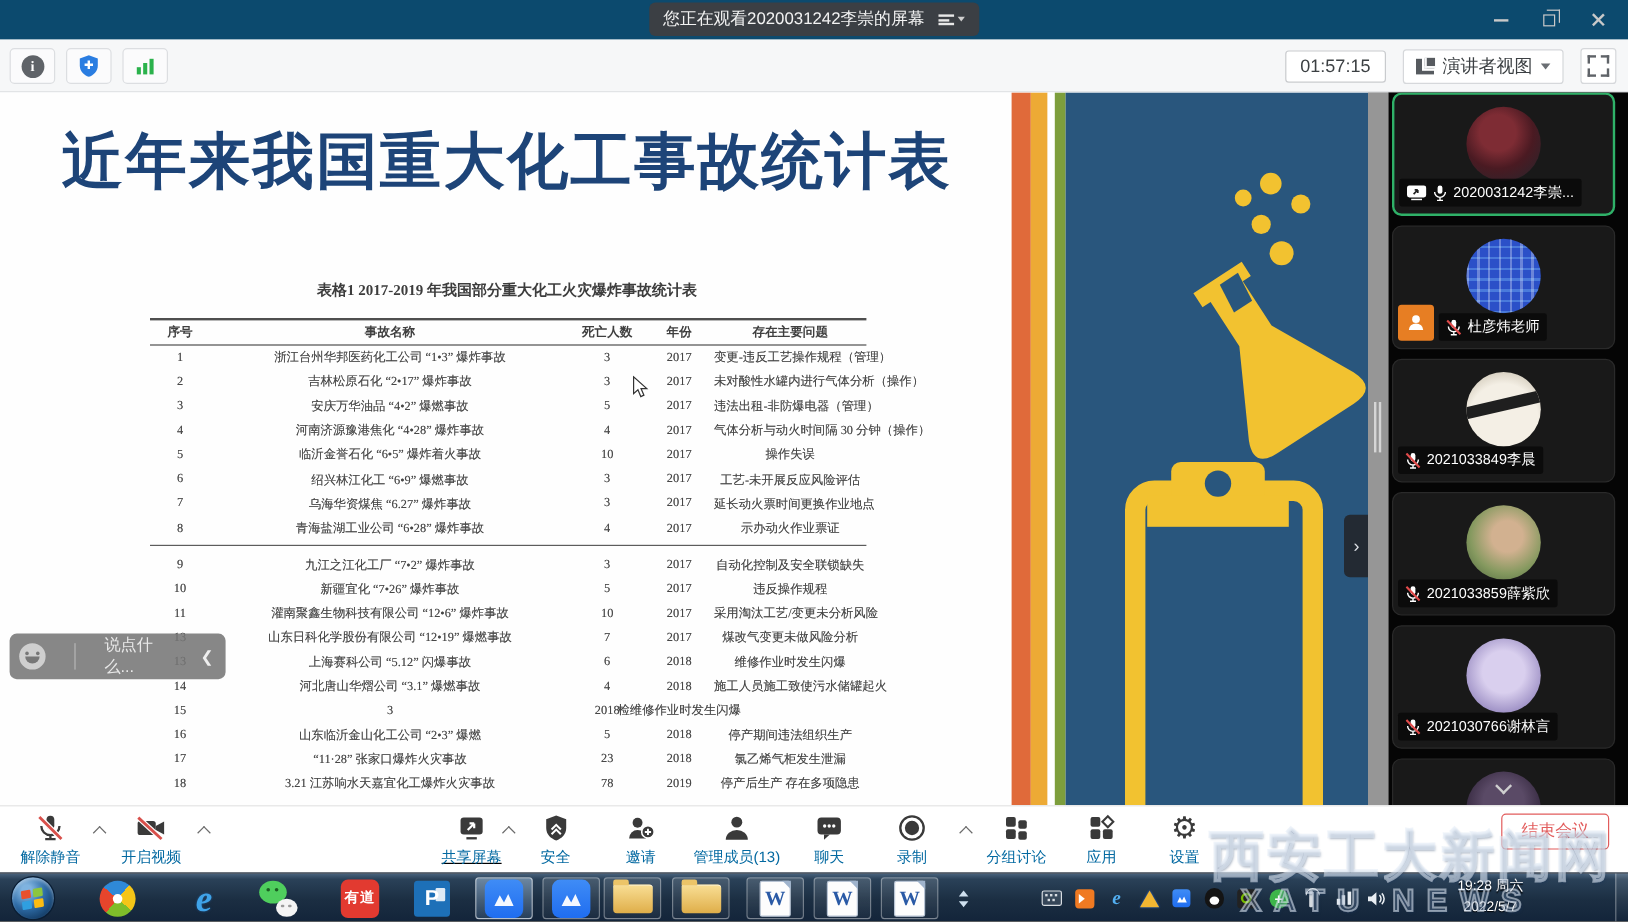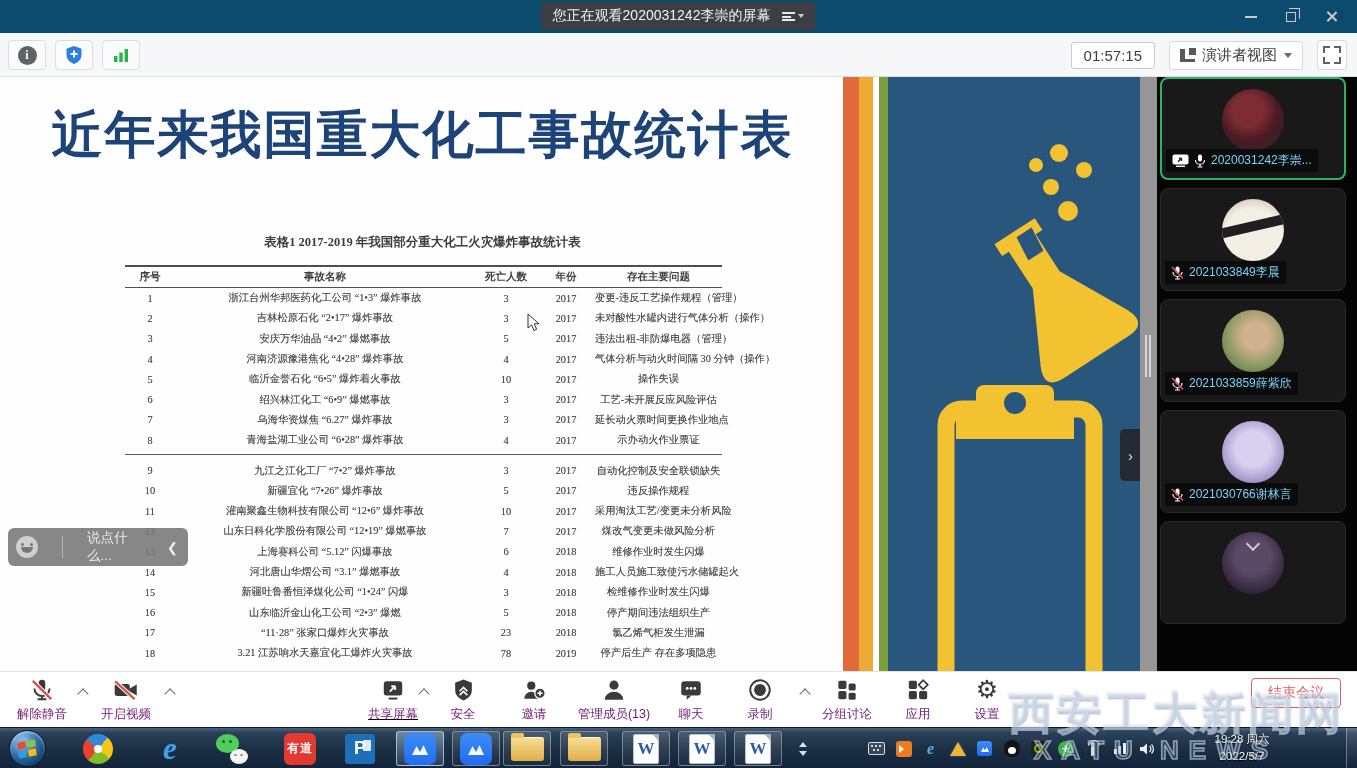--- a/index.html
+++ b/index.html
@@ -99,31 +99,31 @@
   .av2::after{content:"";position:absolute;inset:0;
     background:repeating-linear-gradient(90deg,rgba(255,255,255,.3) 0 2px,transparent 2px 9px),
                repeating-linear-gradient(0deg,rgba(130,200,255,.35) 0 2px,transparent 2px 9px);}
   .av3{background:radial-gradient(circle at 50% 62%,#f4efe5 0 58%,#ddd6c8 75%,#9d978b 100%);}
   .av3::after{content:"";position:absolute;left:-6px;top:22px;width:76px;height:10px;background:#1f1f1f;transform:rotate(-13deg);}
   .av4{background:radial-gradient(circle at 55% 42%,#d2b190 0 26%,#85995f 62%,#46603a 100%);}
   .av5{background:radial-gradient(circle at 50% 45%,#d9cfee 0 38%,#a295c8 72%,#6e6297 100%);}
   .av6{background:radial-gradient(circle at 50% 40%,#5a4a66 0 35%,#35283f 70%,#171219 100%);}
   .tile-label{position:absolute;left:4px;bottom:6px;max-width:178px;background:rgba(8,8,8,0.82);border-radius:2px;
     display:flex;align-items:center;gap:5px;padding:3px 6px;}
-  .tile-label .nm{color:#7dd3fc;font-size:12px;white-space:nowrap;overflow:hidden;text-overflow:ellipsis;text-align:right;}
+  .tile-label .nm{color:#ffffff;font-size:12px;white-space:nowrap;overflow:hidden;text-overflow:ellipsis;text-align:right;}
   .host-badge{position:absolute;left:4px;bottom:6px;width:30px;height:30px;background:#e77e23;border-radius:3px;display:flex;align-items:center;justify-content:center;}
   .tile-label.offset{left:38px;}
   .more-btn{position:absolute;left:50%;top:14px;transform:translateX(-50%);width:34px;height:20px;display:flex;align-items:center;justify-content:center;cursor:pointer;}
   .more-btn i{width:10px;height:10px;border-left:2px solid #cfcfcf;border-bottom:2px solid #cfcfcf;transform:rotate(-45deg);margin-top:-5px;}
 
   
   .bottombar{position:absolute;left:0;top:671px;width:1357px;height:56px;background:#ffffff;border-top:1px solid #e4e4e4;}
   .tb-item{position:absolute;top:4px;width:90px;margin-left:-45px;display:flex;flex-direction:column;align-items:center;cursor:pointer;}
   .tb-item .ic{height:28px;display:flex;align-items:center;justify-content:center;}
-  .tb-item .lb{font-size:12.5px;color:#701a75;margin-top:2px;white-space:nowrap;}
+  .tb-item .lb{font-size:12.5px;color:#0369a1;margin-top:2px;white-space:nowrap;}
   .chev-up{position:absolute;top:18px;width:8px;height:8px;border-left:1.6px solid #6b6b6b;border-top:1.6px solid #6b6b6b;transform:rotate(45deg);cursor:pointer;}
   .end-btn{position:absolute;right:16px;top:6px;border:1px solid #e25c5c;color:#e25c5c;background:#fff;border-radius:4px;
     font-size:14px;padding:5px 16px;cursor:pointer;}
   .gear-glyph{font-family:"DejaVu Sans",sans-serif;font-size:25px;color:#3a3a3a;line-height:26px;}
 
   
   .taskbar{position:absolute;left:0;top:727px;width:1357px;height:41px;
     background:linear-gradient(#48627c 0%,#2a4158 12%,#1b2e42 55%,#13243a 100%);border-top:1px solid #0c1a2a;}
   .tb-app{position:absolute;top:3px;width:48px;height:35px;border-radius:3px;display:flex;align-items:center;justify-content:center;cursor:pointer;}
   .tb-app.framed{border:1px solid rgba(255,255,255,0.35);background:linear-gradient(rgba(255,255,255,0.14),rgba(255,255,255,0.03));}
@@ -355,21 +355,20 @@
             </div>
             <div class="trow">
               <span class="tcell">14</span>
               <span class="tcell">河北唐山华熠公司 “3.1” 爆燃事故</span>
               <span class="tcell">4</span>
               <span class="tcell">2018</span>
               <span class="tcell">施工人员施工致使污水储罐起火</span>
             </div>
             <div class="trow">
               <span class="tcell">15</span>
-              <span class="tcell">新疆吐鲁番恒泽煤化公司 “1•24” 闪爆</span>
               <span class="tcell">3</span>
               <span class="tcell">2018</span>
               <span class="tcell">检维修作业时发生闪爆</span>
             </div>
             <div class="trow">
               <span class="tcell">16</span>
               <span class="tcell">山东临沂金山化工公司 “2•3” 爆燃</span>
               <span class="tcell">5</span>
               <span class="tcell">2018</span>
               <span class="tcell">停产期间违法组织生产</span>
@@ -449,20 +448,37 @@
             <rect x="4" y="11.6" width="9" height="1.4" fill="#fff"></rect>
           </svg>
           <svg width="12" height="14" viewBox="0 0 12 14">
             <rect x="4" y="0.5" width="4" height="7" rx="2" fill="#fff"></rect>
             <path d="M1.5,6 a4.5,4.5 0 0 0 9,0 M6,10.5 v2 M3.5,13 h5" stroke="#fff" stroke-width="1.2" fill="none"></path>
           </svg>
           <span class="nm">2020031242李崇...</span>
         </div>
       </div>
 
+      <div class="tile">
+        <div class="avatar av2"></div>
+        <div class="host-badge">
+          <svg width="18" height="18" viewBox="0 0 18 18">
+              <circle cx="9" cy="6" r="3.2" fill="#fff"></circle>
+              <path d="M3,15 a6,5.5 0 0 1 12,0 Z" fill="#fff"></path>
+            </svg>
+        </div>
+        <div class="tile-label offset">
+          <svg width="13" height="14" viewBox="0 0 13 14">
+            <rect x="4.5" y="0.5" width="4" height="7" rx="2" fill="#fff"></rect>
+            <path d="M2,6 a4.5,4.5 0 0 0 9,0 M6.5,10.5 v2 M4,13 h5" stroke="#fff" stroke-width="1.2" fill="none"></path>
+            <line x1="1" y1="1" x2="12" y2="12.5" stroke="#e14b4b" stroke-width="1.8"></line>
+          </svg>
+          <span class="nm">杜彦炜老师</span>
+        </div>
+      </div>
 
       <div class="tile">
         <div class="avatar av3"></div>
         <div class="tile-label">
           <svg width="13" height="14" viewBox="0 0 13 14">
             <rect x="4.5" y="0.5" width="4" height="7" rx="2" fill="#fff"></rect>
             <path d="M2,6 a4.5,4.5 0 0 0 9,0 M6.5,10.5 v2 M4,13 h5" stroke="#fff" stroke-width="1.2" fill="none"></path>
             <line x1="1" y1="1" x2="12" y2="12.5" stroke="#e14b4b" stroke-width="1.8"></line>
           </svg>
           <span class="nm">2021033849李晨</span>

